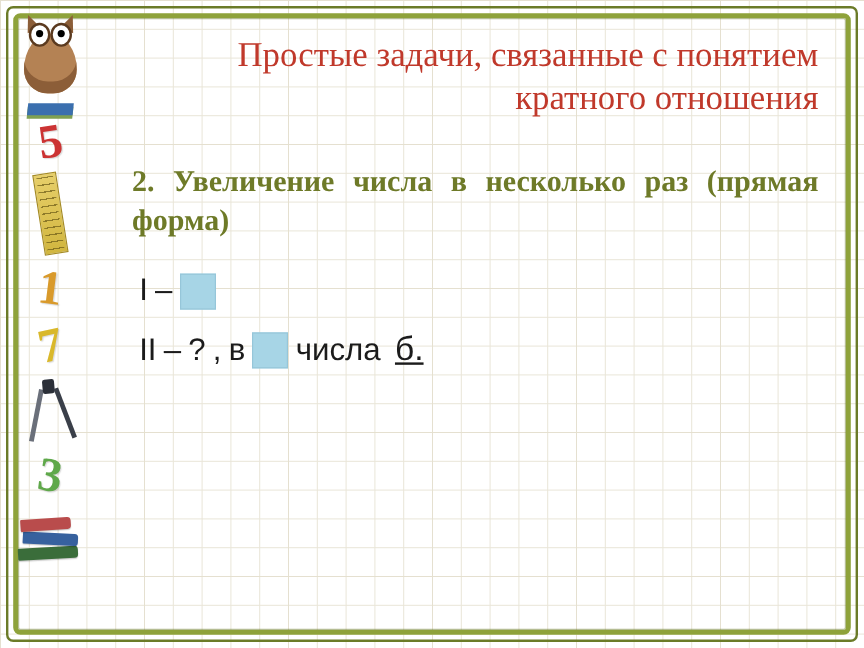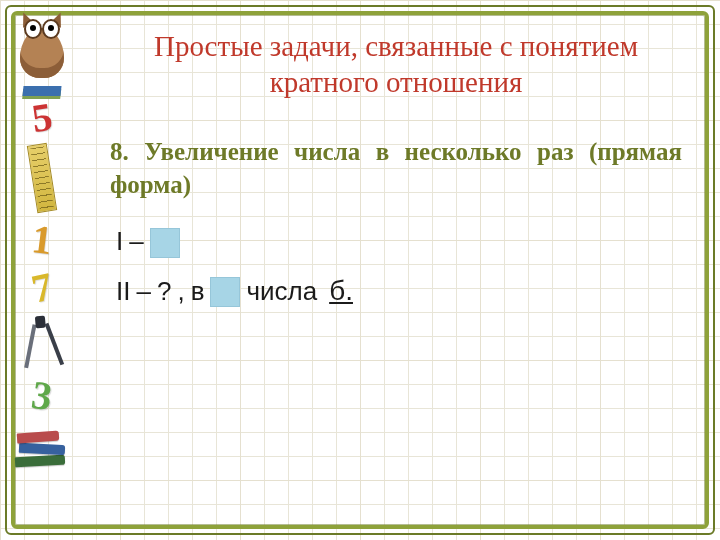--- a/index.html
+++ b/index.html
@@ -181,21 +181,21 @@
   .bk1 { width: 50px; left: 3px; bottom: 2px; background:#3a6d3a; transform: rotate(-3deg);}
   .bk2 { width: 46px; left: 7px; bottom: 14px; background:#37619e; transform: rotate(3deg);}
   .bk3 { width: 42px; left: 5px; bottom: 26px; background:#b94c4c; transform: rotate(-4deg);}
 
   .content {
     position: absolute;
     left: 110px; right: 38px; top: 18px; bottom: 30px;
     z-index: 3;
   }
   .title {
-    text-align: center;
+    text-align: right;
     font-size: 29px;
     line-height: 1.25;
     color: #c0392b;
     margin: 10px 0 34px 0;
   }
   .subtitle {
     font-size: 25px;
     font-weight: bold;
     color: #6e7a28;
     text-align: justify;
@@ -258,21 +258,21 @@
     <div class="digit d3">3</div>
     <div class="books">
       <div class="bk1"></div>
         <div class="bk2"></div>
         <div class="bk3"></div>
     </div>
   </div>
 
   <div class="content">
     <div class="title">Простые задачи, связанные с понятием кратного отношения</div>
-    <div class="subtitle">8. Увеличение числа в несколько раз (прямая форма)</div>
+    <div class="subtitle">2. Увеличение числа в несколько раз (прямая форма)</div>
 
     <div class="line">
       <span>I</span>
         <span>–</span>
       <span class="box"></span>
     </div>
 
     <div class="line">
       <span>II</span>
       <span>–</span>

